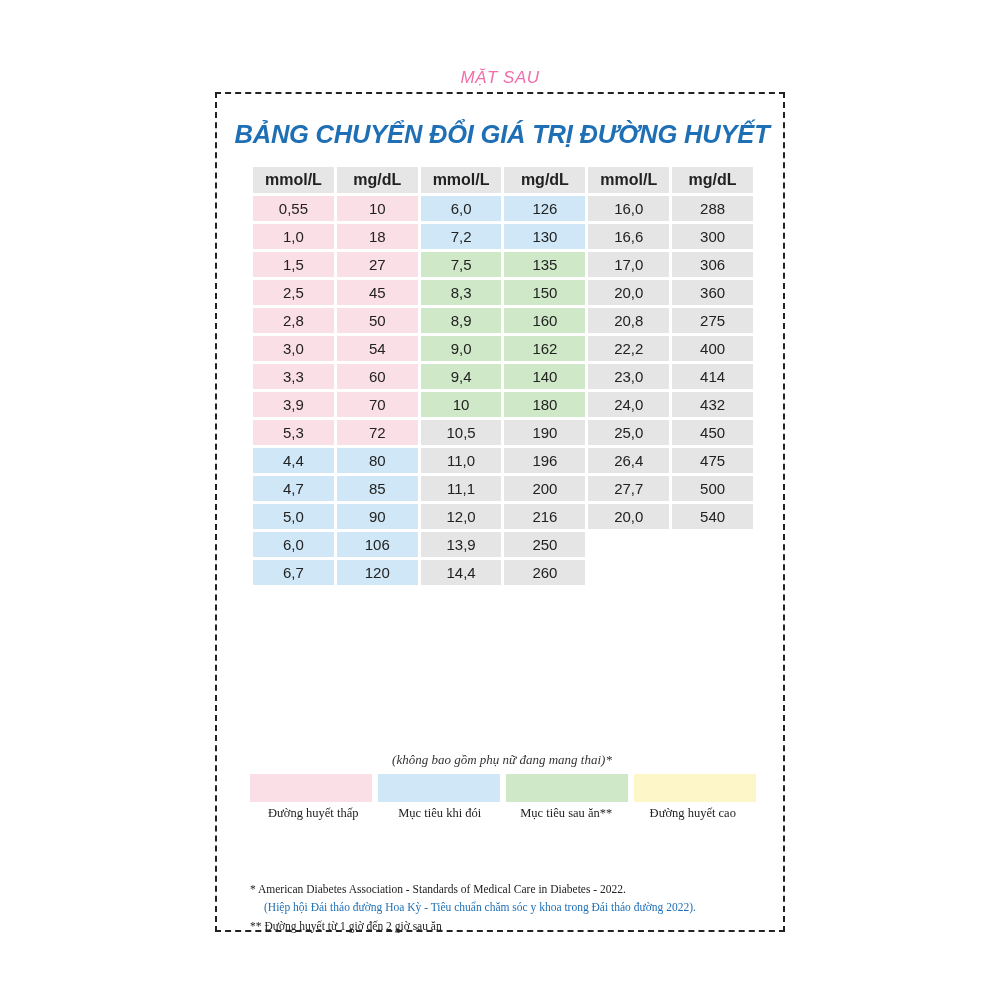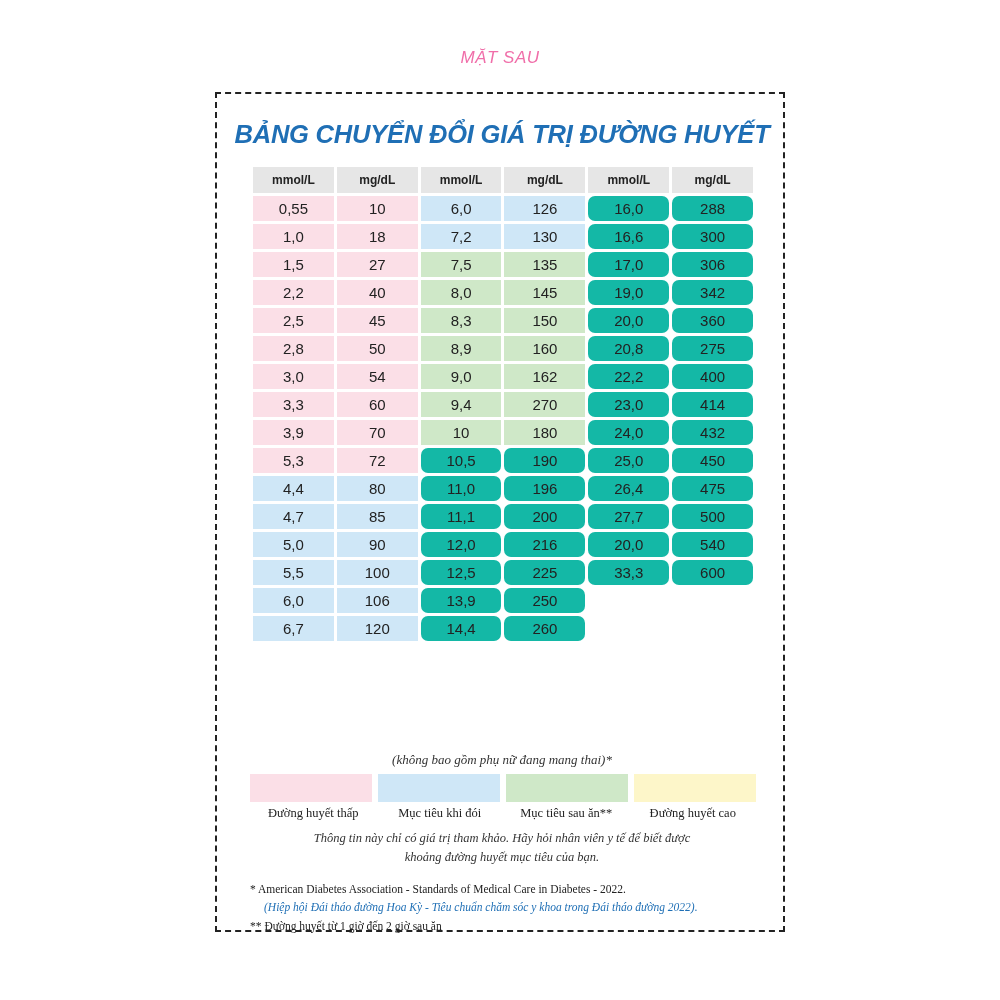--- a/index.html
+++ b/index.html
@@ -15,21 +15,21 @@
     overflow: hidden;
   }
   .page {
     position: absolute;
     left: 0; top: 0;
     width: 1000px;
     height: 1000px;
   }
   .top-label {
     position: absolute;
-    top: 48px;
+    top: 68px;
     left: 0;
     width: 1000px;
     text-align: center;
     color: #f06ea9;
     font-size: 17px;
     font-style: italic;
     letter-spacing: 0.5px;
   }
   .card {
     position: absolute;
@@ -81,28 +81,28 @@
     text-align: center;
     font-size: 15px;
     color: #222;
     height: 25px;
     padding: 0;
     font-weight: normal;
   }
   table.conv th {
     background: #e6e6e6;
     font-weight: bold;
-    font-size: 12px;
+    font-size: 16px;
     height: 26px;
     margin-left: 12px;
   }
   td.pink   { background: #fbdfe7; }
   td.blue   { background: #cfe7f7; }
   td.green  { background: #cfe8c8; }
-  td.yellow { background: #14b8a6; border-radius: 7px; }
+  td.yellow { background: #e5e5e5; }
   td.empty  { background: transparent; }
   
   .legend-note {
     position: absolute;
     left: 0;
     top: 638px;
     width: 570px;
     text-align: center;
     font-family: "Liberation Serif", serif;
     font-style: italic;
@@ -159,21 +159,20 @@
     top: 778px;
     width: 506px;
     font-family: "Liberation Serif", serif;
     font-size: 11.5px;
     color: #222;
     line-height: 1.6;
     margin-top: 8px;
   }
   .footnotes .fn-blue {
     color: #1f6fb5;
-    font-style: italic;
     display: block;
     padding-left: 14px;
   }
   .footnotes .fn-line { display: block; }
 </style>
 </head>
 <body>
 
 <div class="page">
 
@@ -216,28 +215,20 @@
             </tr>
             <tr>
               <td class="pink">1,5</td>
               <td class="pink">27</td>
               <td class="green">7,5</td>
               <td class="green">135</td>
               <td class="yellow">17,0</td>
               <td class="yellow">306</td>
             </tr>
             <tr>
-              <td class="pink">2,2</td>
-              <td class="pink">40</td>
-              <td class="green">8,0</td>
-              <td class="green">145</td>
-              <td class="yellow">19,0</td>
-              <td class="yellow">342</td>
-            </tr>
-            <tr>
               <td class="pink">2,5</td>
               <td class="pink">45</td>
               <td class="green">8,3</td>
               <td class="green">150</td>
               <td class="yellow">20,0</td>
               <td class="yellow">360</td>
             </tr>
             <tr>
               <td class="pink">2,8</td>
               <td class="pink">50</td>
@@ -251,21 +242,21 @@
               <td class="pink">54</td>
               <td class="green">9,0</td>
               <td class="green">162</td>
               <td class="yellow">22,2</td>
               <td class="yellow">400</td>
             </tr>
             <tr>
               <td class="pink">3,3</td>
               <td class="pink">60</td>
               <td class="green">9,4</td>
-              <td class="green">270</td>
+              <td class="green">140</td>
               <td class="yellow">23,0</td>
               <td class="yellow">414</td>
             </tr>
             <tr>
               <td class="pink">3,9</td>
               <td class="pink">70</td>
               <td class="green">10</td>
               <td class="green">180</td>
               <td class="yellow">24,0</td>
               <td class="yellow">432</td>
@@ -296,28 +287,20 @@
             </tr>
             <tr>
               <td class="blue">5,0</td>
               <td class="blue">90</td>
               <td class="yellow">12,0</td>
               <td class="yellow">216</td>
               <td class="yellow">20,0</td>
               <td class="yellow">540</td>
             </tr>
             <tr>
-              <td class="blue">5,5</td>
-              <td class="blue">100</td>
-              <td class="yellow">12,5</td>
-              <td class="yellow">225</td>
-              <td class="yellow">33,3</td>
-              <td class="yellow">600</td>
-            </tr>
-            <tr>
               <td class="blue">6,0</td>
               <td class="blue">106</td>
               <td class="yellow">13,9</td>
               <td class="yellow">250</td>
               <td class="empty"></td>
               <td class="empty"></td>
             </tr>
             <tr>
               <td class="blue">6,7</td>
               <td class="blue">120</td>
@@ -342,24 +325,20 @@
       <div class="swatch sw-yellow"></div>
     </div>
 
     <div class="swatch-labels">
       <div>Đường huyết thấp</div>
       <div>Mục tiêu khi đói</div>
       <div>Mục tiêu sau ăn**</div>
       <div>Đường huyết cao</div>
     </div>
 
-    <div class="info-note">
-      <span>Thông tin này chỉ có giá trị tham khảo. Hãy hỏi nhân viên y tế để biết được</span><br>
-      <span>khoảng đường huyết mục tiêu của bạn.</span>
-    </div>
 
     <div class="footnotes">
       <span class="fn-line">*  American Diabetes Association - Standards of Medical Care in Diabetes - 2022.</span>
       <span class="fn-blue">(Hiệp hội Đái tháo đường Hoa Kỳ - Tiêu chuẩn chăm sóc y khoa trong Đái tháo đường 2022).</span>
       <span class="fn-line">** Đường huyết từ 1 giờ đến 2 giờ sau ăn</span>
     </div>
 
   </div>
 </div>
 

